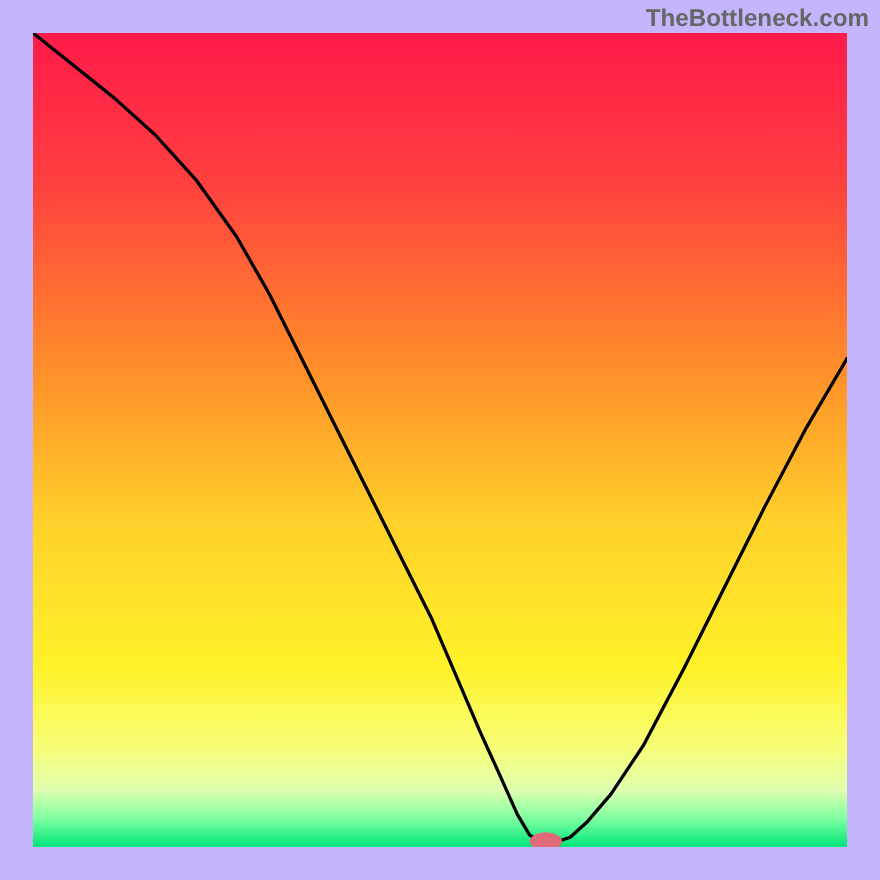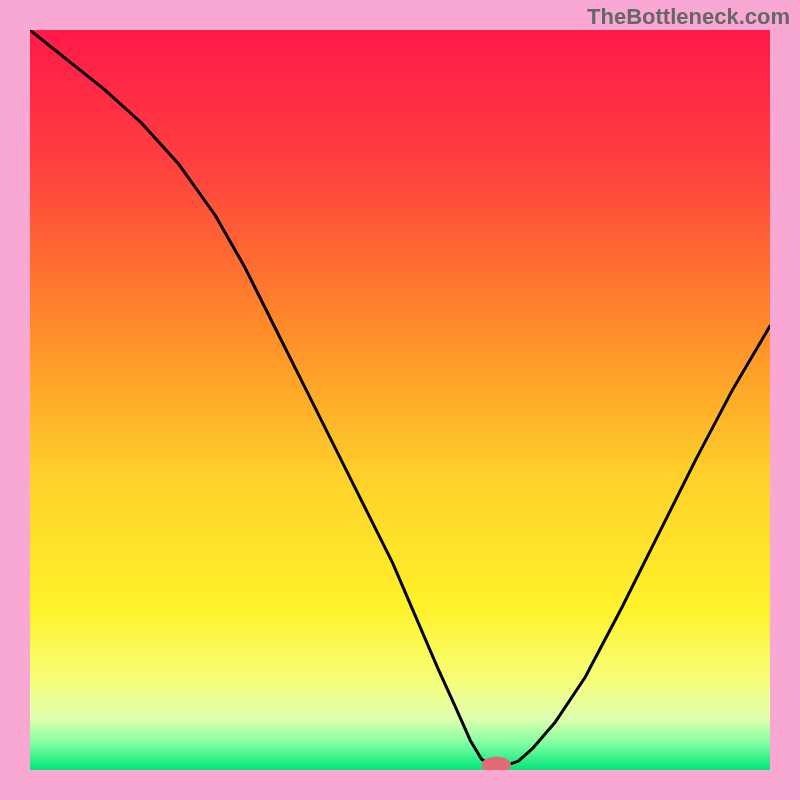--- a/index.html
+++ b/index.html
@@ -8,21 +8,21 @@
     background: #000;
     width: 800px;
     height: 800px;
     overflow: hidden;
     font-family: Arial, sans-serif;
   }
   .frame {
     position: relative;
     width: 800px;
     height: 800px;
-    background: #f9a8d4;
+    background: #c4b5fd;
   }
   .watermark {
     position: absolute;
     top: 4px;
     right: 10px;
     color: #666;
     font-size: 22px;
     font-weight: bold;
     z-index: 50;
   }

